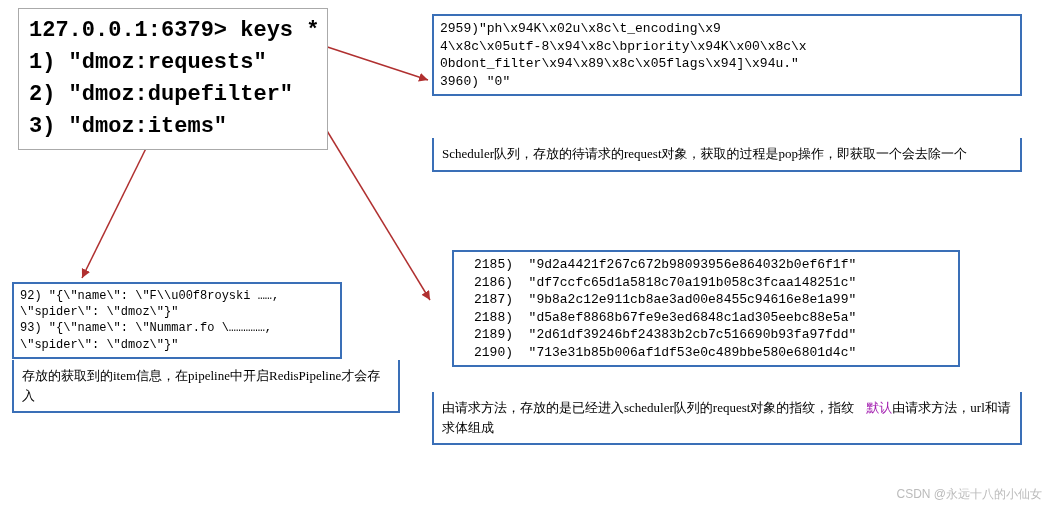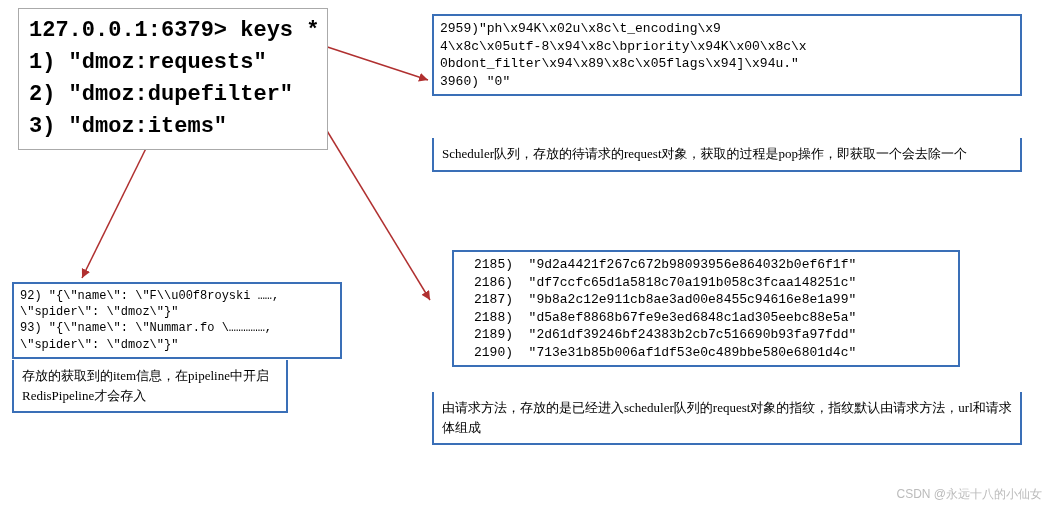--- a/index.html
+++ b/index.html
@@ -33,21 +33,21 @@
   .redis-top {
     border: 1px solid #aaa;
     font-family: Consolas, "Courier New", monospace;
     font-weight: bold;
     font-size: 22px;
     white-space: pre;
     padding: 6px 10px;
     line-height: 1.45;
     background: #fff;
   }
-  .highlight { color: #000000; }
+  .highlight { color: #a21caf; margin-left: 12px; }
   svg.arrows {
     position: absolute;
     top: 0; left: 0;
     width: 1052px; height: 509px;
     pointer-events: none;
   }
   .watermark {
     position: absolute;
     right: 10px;
     bottom: 6px;
@@ -80,21 +80,21 @@
 0bdont_filter\x94\x89\x8c\x05flags\x94]\x94u."
 3960) "0"</div>
 <div class="box descbox" style="left:432px; top:105px; width:590px;margin-top:33px;">
   <span>Scheduler队列，存放的待请求的request对象，获取的过程是pop操作，即获取一个会去除一个</span>
 </div>
 
 <div class="box codebox" style="left:12px; top:282px; width:330px; font-size:12px;">92) "{\"name\": \"F\\u00f8royski ……,
 \"spider\": \"dmoz\"}"
 93) "{\"name\": \"Nummar.fo \……………,
 \"spider\": \"dmoz\"}"</div>
-<div class="box descbox" style="left:12px; top:360px; width:276px;">
+<div class="box descbox" style="left:12px; top:360px; width:388px;">
   <span>存放的获取到的item信息，在pipeline中开启RedisPipeline才会存入</span>
 </div>
 
 <div class="box codebox" style="left:452px; top:250px; width:508px;padding-left:20px;">2185)  "9d2a4421f267c672b98093956e864032b0ef6f1f"
 2186)  "df7ccfc65d1a5818c70a191b058c3fcaa148251c"
 2187)  "9b8a2c12e911cb8ae3ad00e8455c94616e8e1a99"
 2188)  "d5a8ef8868b67fe9e3ed6848c1ad305eebc88e5a"
 2189)  "2d61df39246bf24383b2cb7c516690b93fa97fdd"
 2190)  "713e31b85b006af1df53e0c489bbe580e6801d4c"</div>
 <div class="box descbox" style="left:432px; top:392px; width:590px;">

